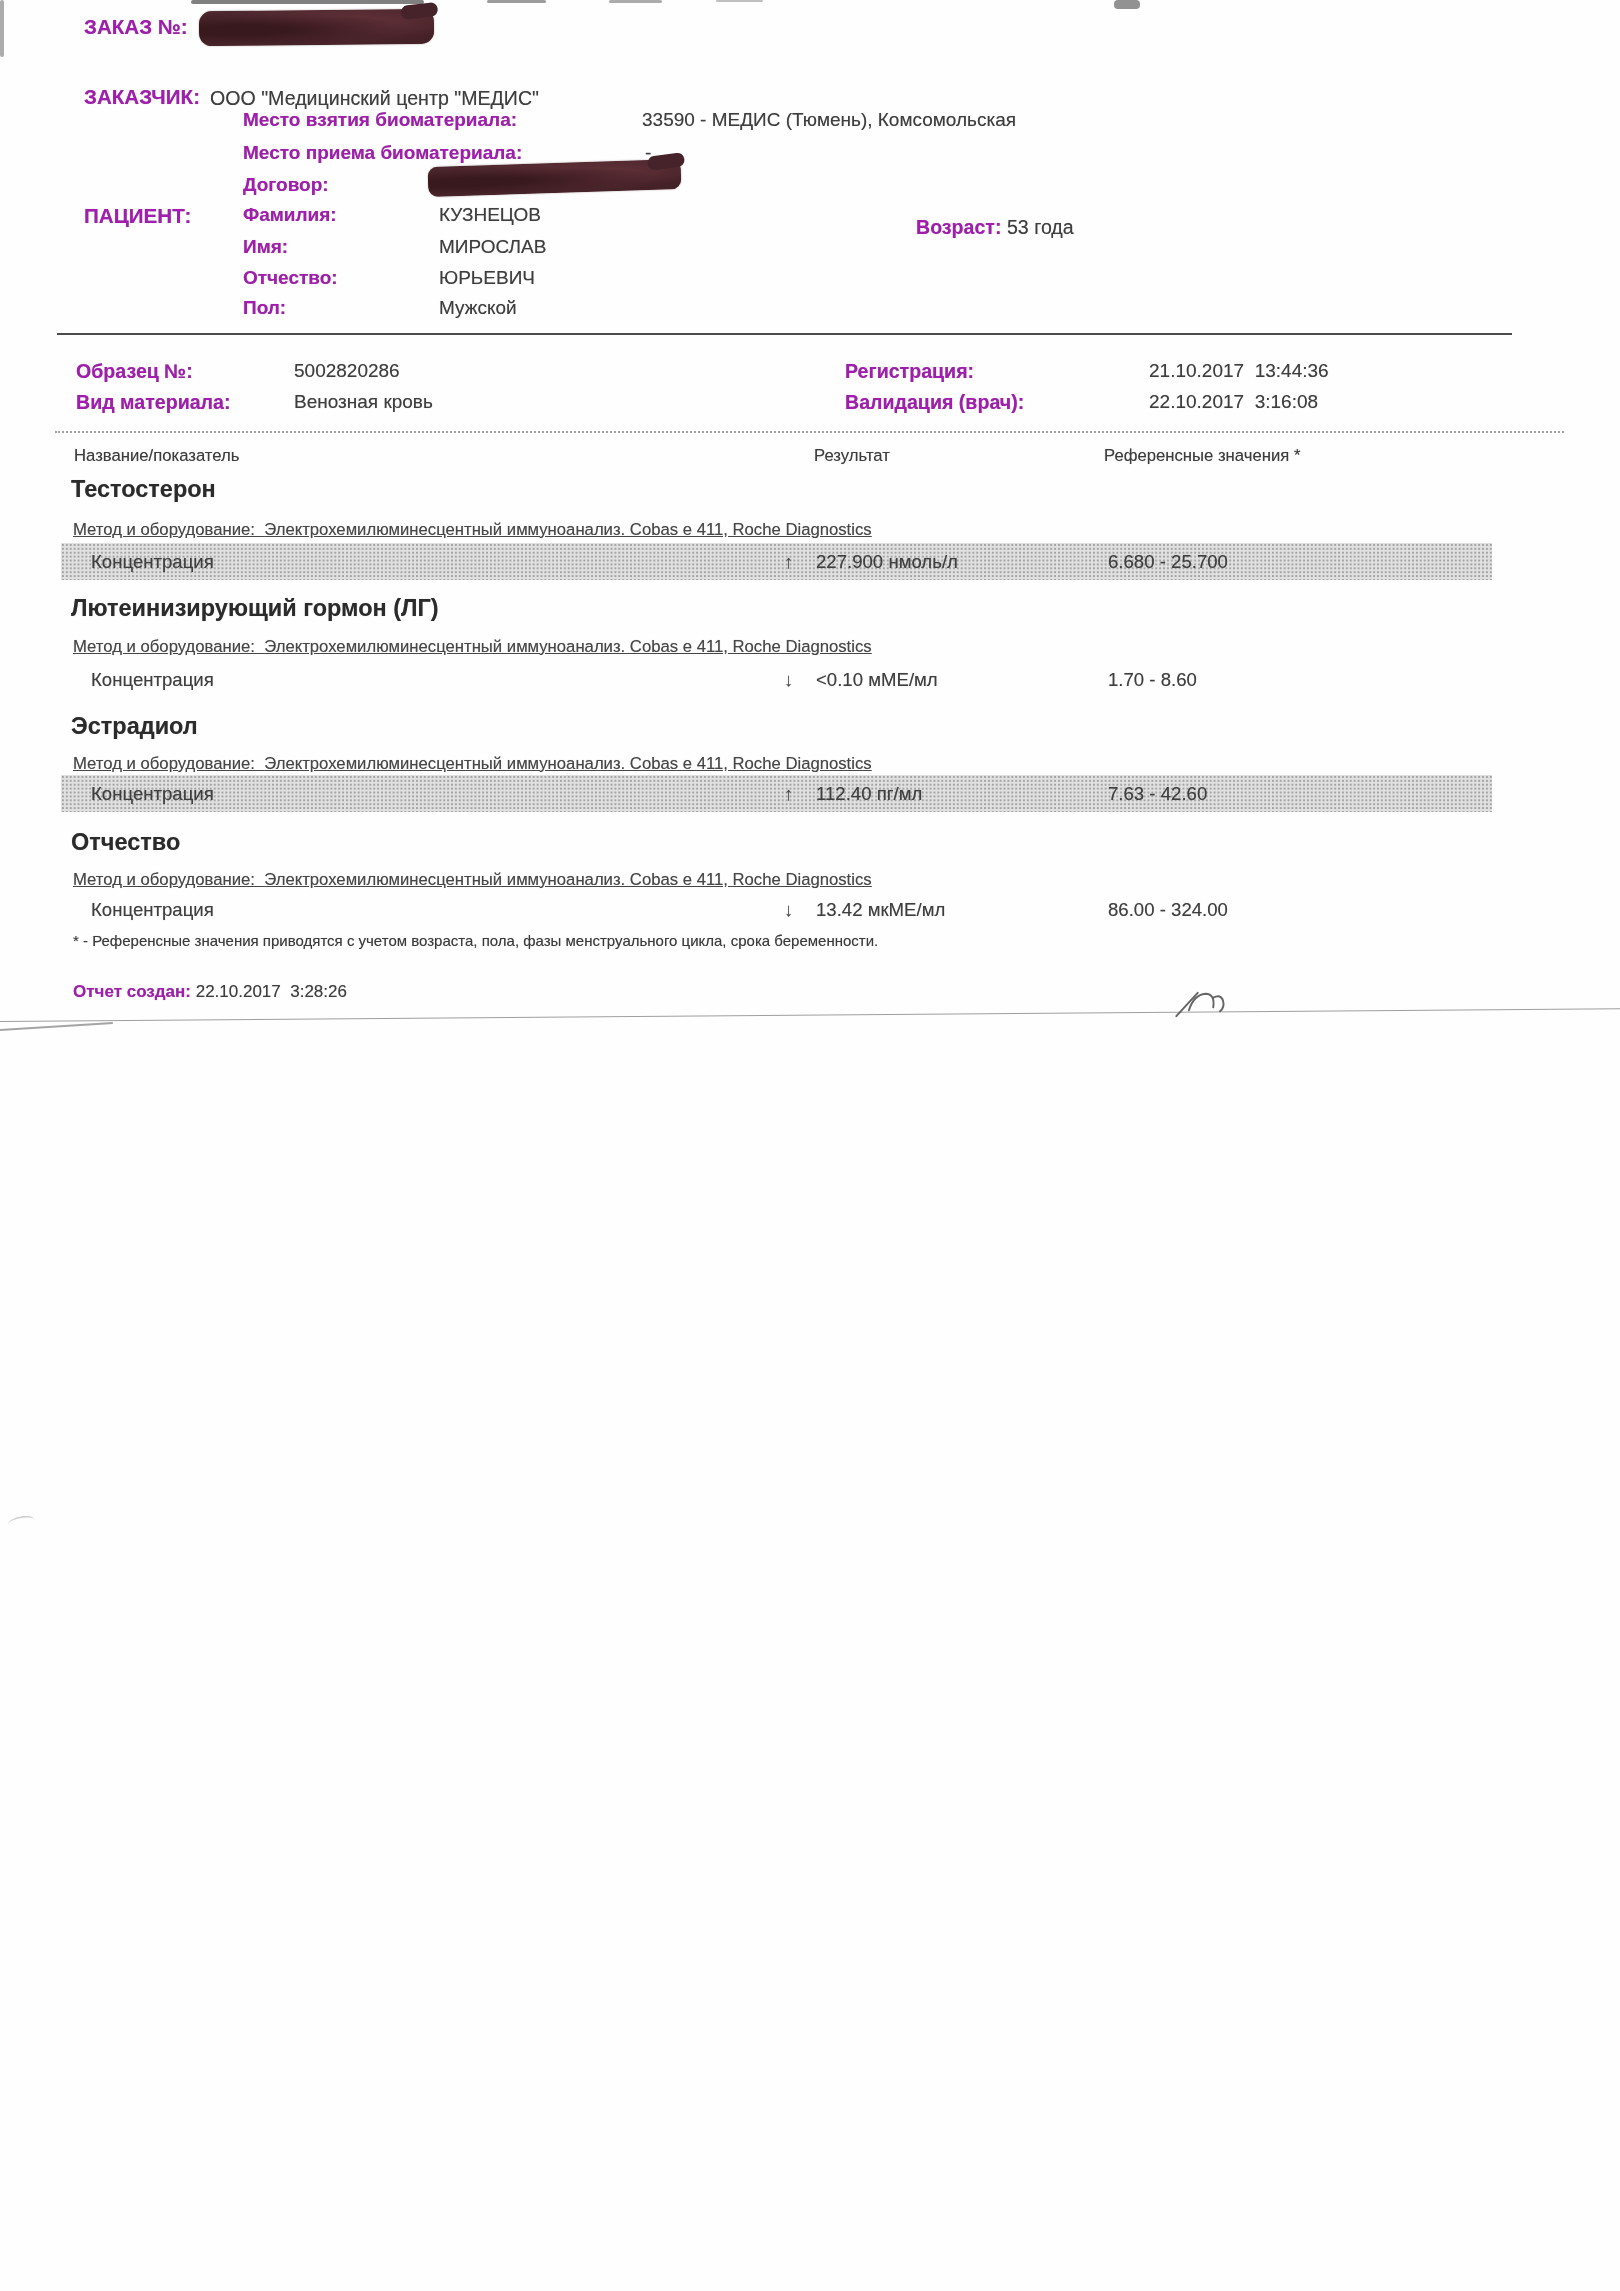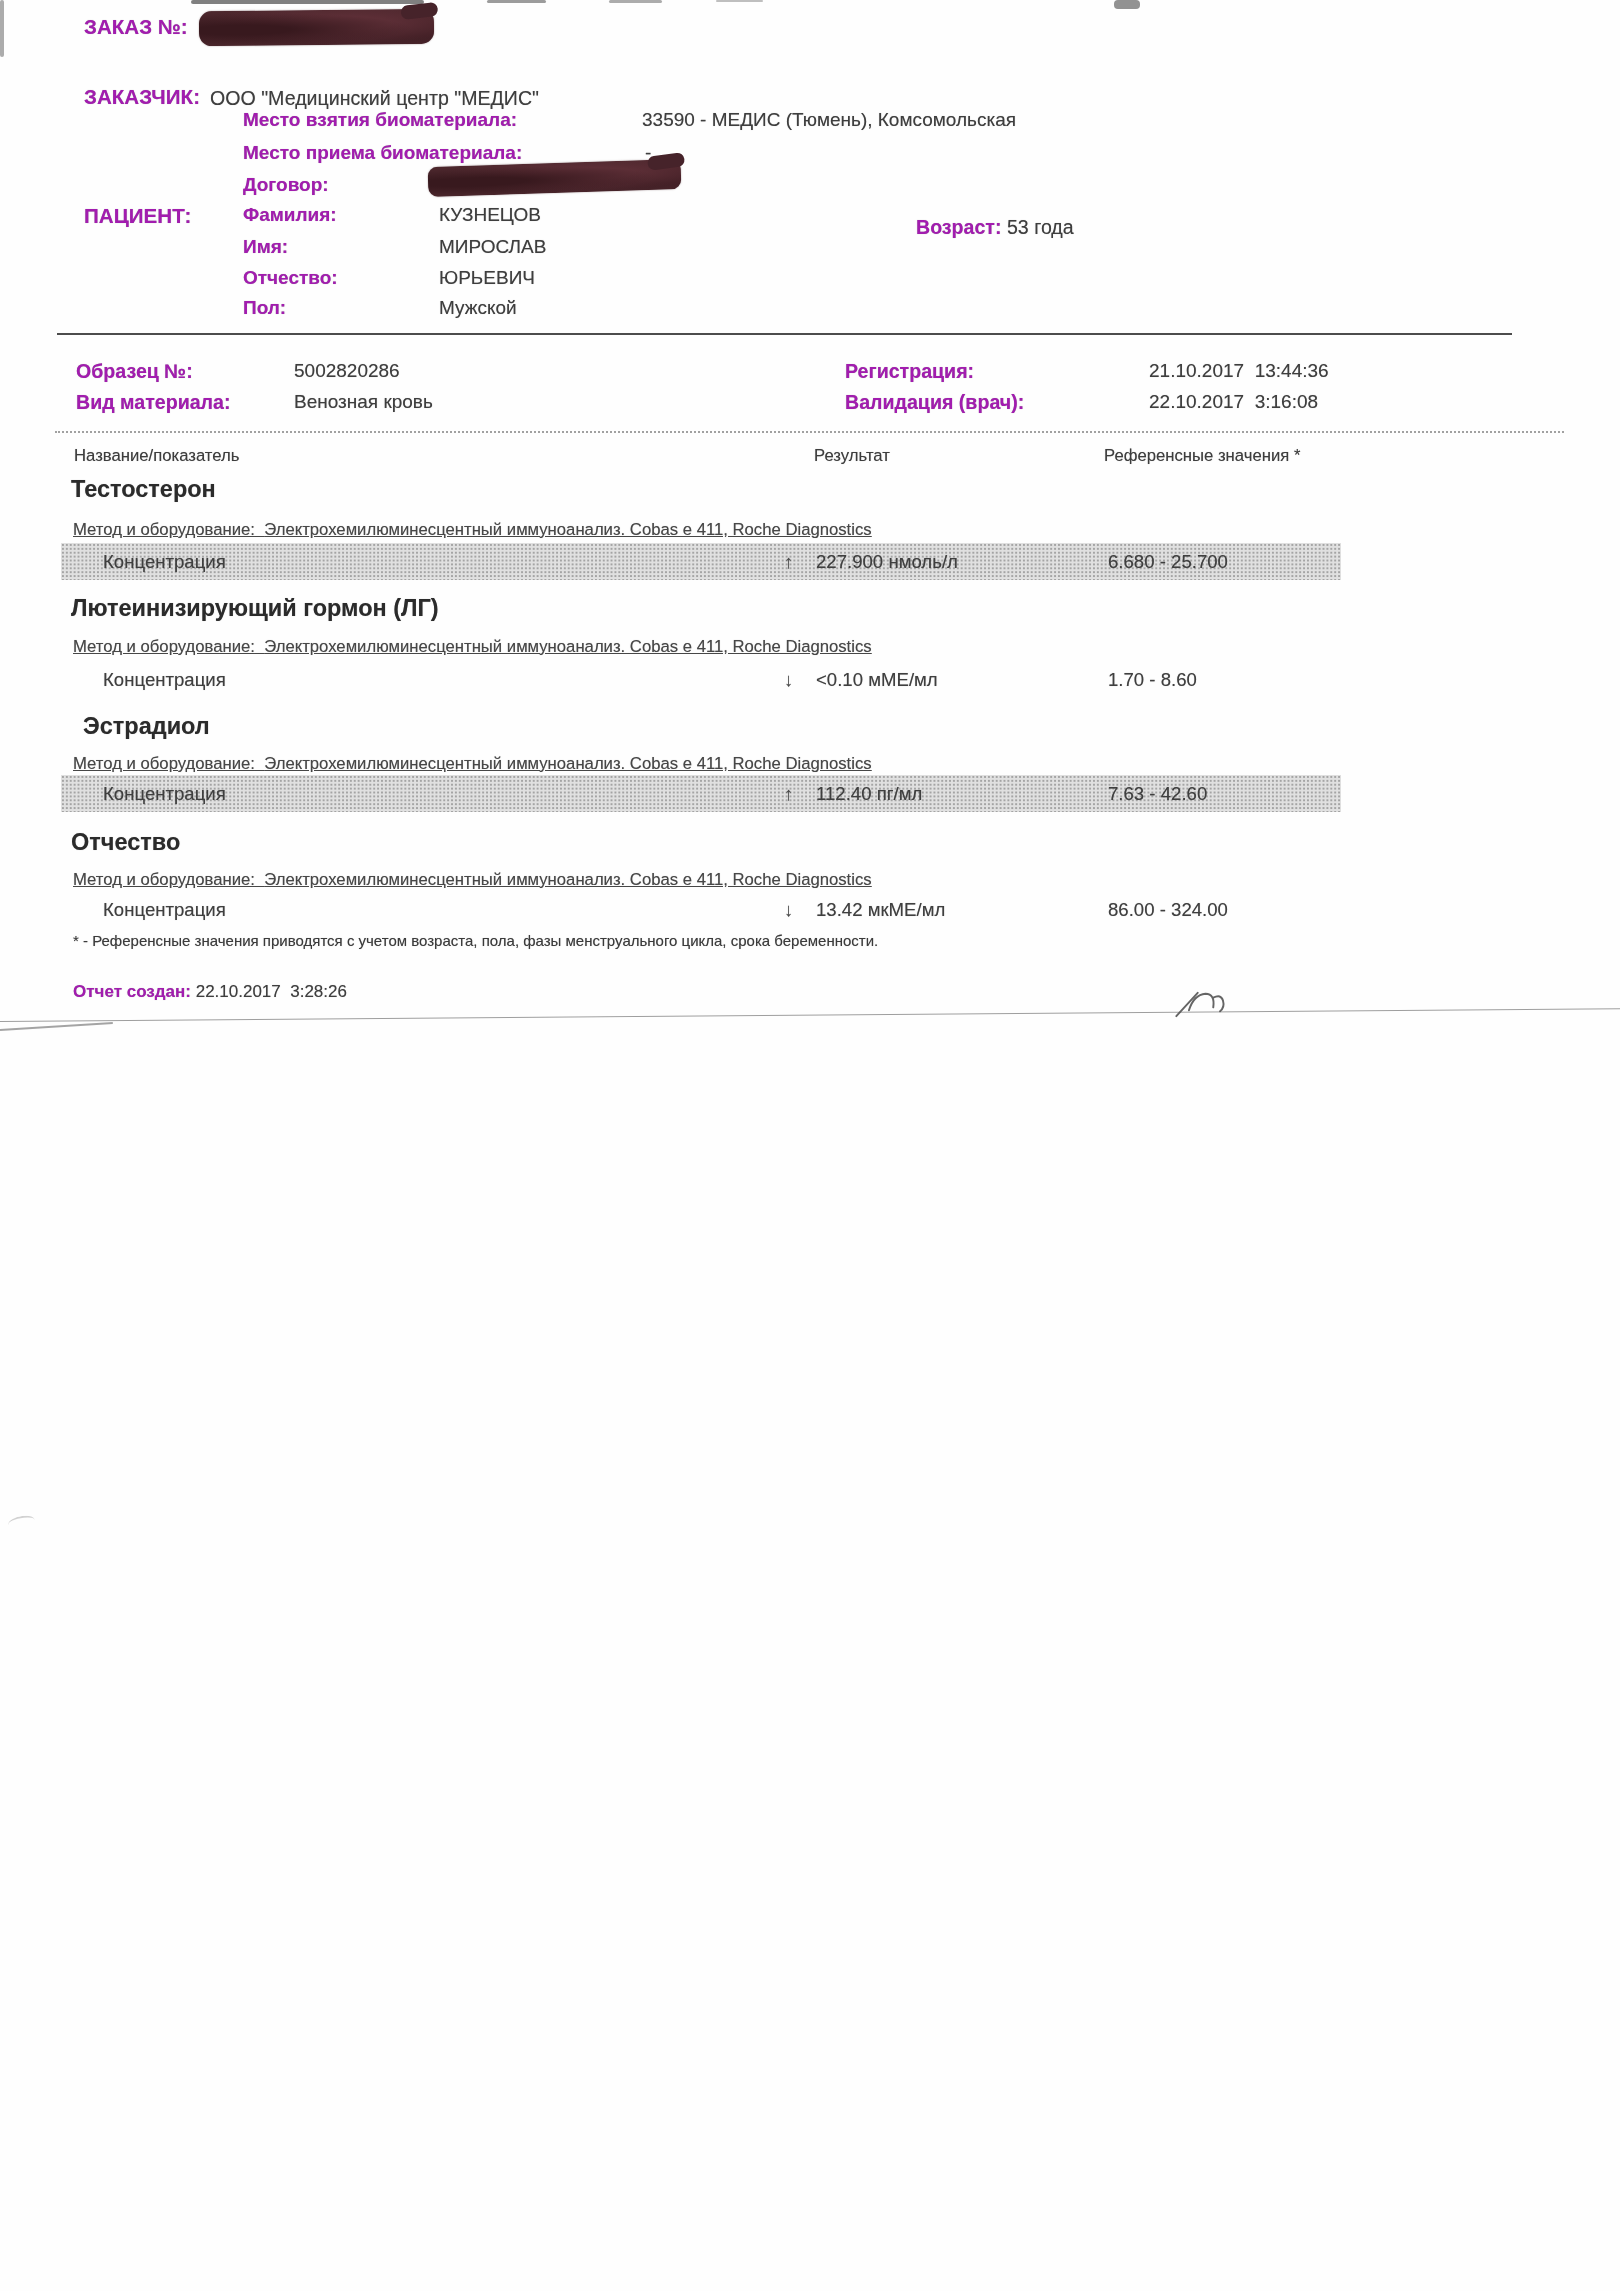--- a/index.html
+++ b/index.html
@@ -27,21 +27,21 @@
   .rule-solid{
     position:absolute;left:57px;top:333px;width:1455px;height:0;
     border-top:2.5px solid #4c4c4c;filter:blur(0.3px);
   }
   .rule-dotted{
     position:absolute;left:55px;top:431px;width:1509px;height:0;
     border-top:2px dotted #979797;opacity:.9;
   }
 
   .result-row{
-    position:absolute;left:61px;width:1268px;height:33px;line-height:33px;padding-left:12px;
+    position:absolute;left:61px;width:1431px;height:33px;line-height:33px;
   }
   .result-row.hl{
     height:37px;line-height:37px;
     background-color:#e0e0e0;
     background-image:radial-gradient(circle, rgba(105,105,105,.5) 1px, rgba(0,0,0,0) 1.3px);
     background-size:3.9px 3.9px;
   }
   .result-row .param{margin-left:30px;font-size:18.6px;}
   .result-row .flag{position:absolute;left:723px;font-size:18.6px;color:#4a4a4a;}
   .result-row .res{position:absolute;left:755px;font-size:18.6px;}
@@ -156,21 +156,21 @@
     <span>Метод и оборудование:</span>&nbsp;
     <span>Электрохемилюминесцентный иммуноанализ. Cobas e 411, Roche Diagnostics</span>
   </span>
   <div class="result-row" style="top:663px;">
     <span class="param soft">Концентрация</span>
     <span class="flag soft">↓</span>
     <span class="res soft">&lt;0.10 мМЕ/мл</span>
     <span class="ref soft">1.70 - 8.60</span>
   </div>
 
-  <span class="abs testtitle soft" style="left:71px;top:713px;margin-left:12px;">Эстрадиол</span>
+  <span class="abs testtitle soft" style="left:71px;top:713px;">Эстрадиол</span>
   <span class="abs method soft" style="left:73px;top:754px;">
     <span>Метод и оборудование:</span>&nbsp;
     <span>Электрохемилюминесцентный иммуноанализ. Cobas e 411, Roche Diagnostics</span>
   </span>
   <div class="result-row hl" style="top:775px;">
     <span class="param soft">Концентрация</span>
     <span class="flag soft">↑</span>
     <span class="res soft">112.40 пг/мл</span>
     <span class="ref soft">7.63 - 42.60</span>
   </div>

